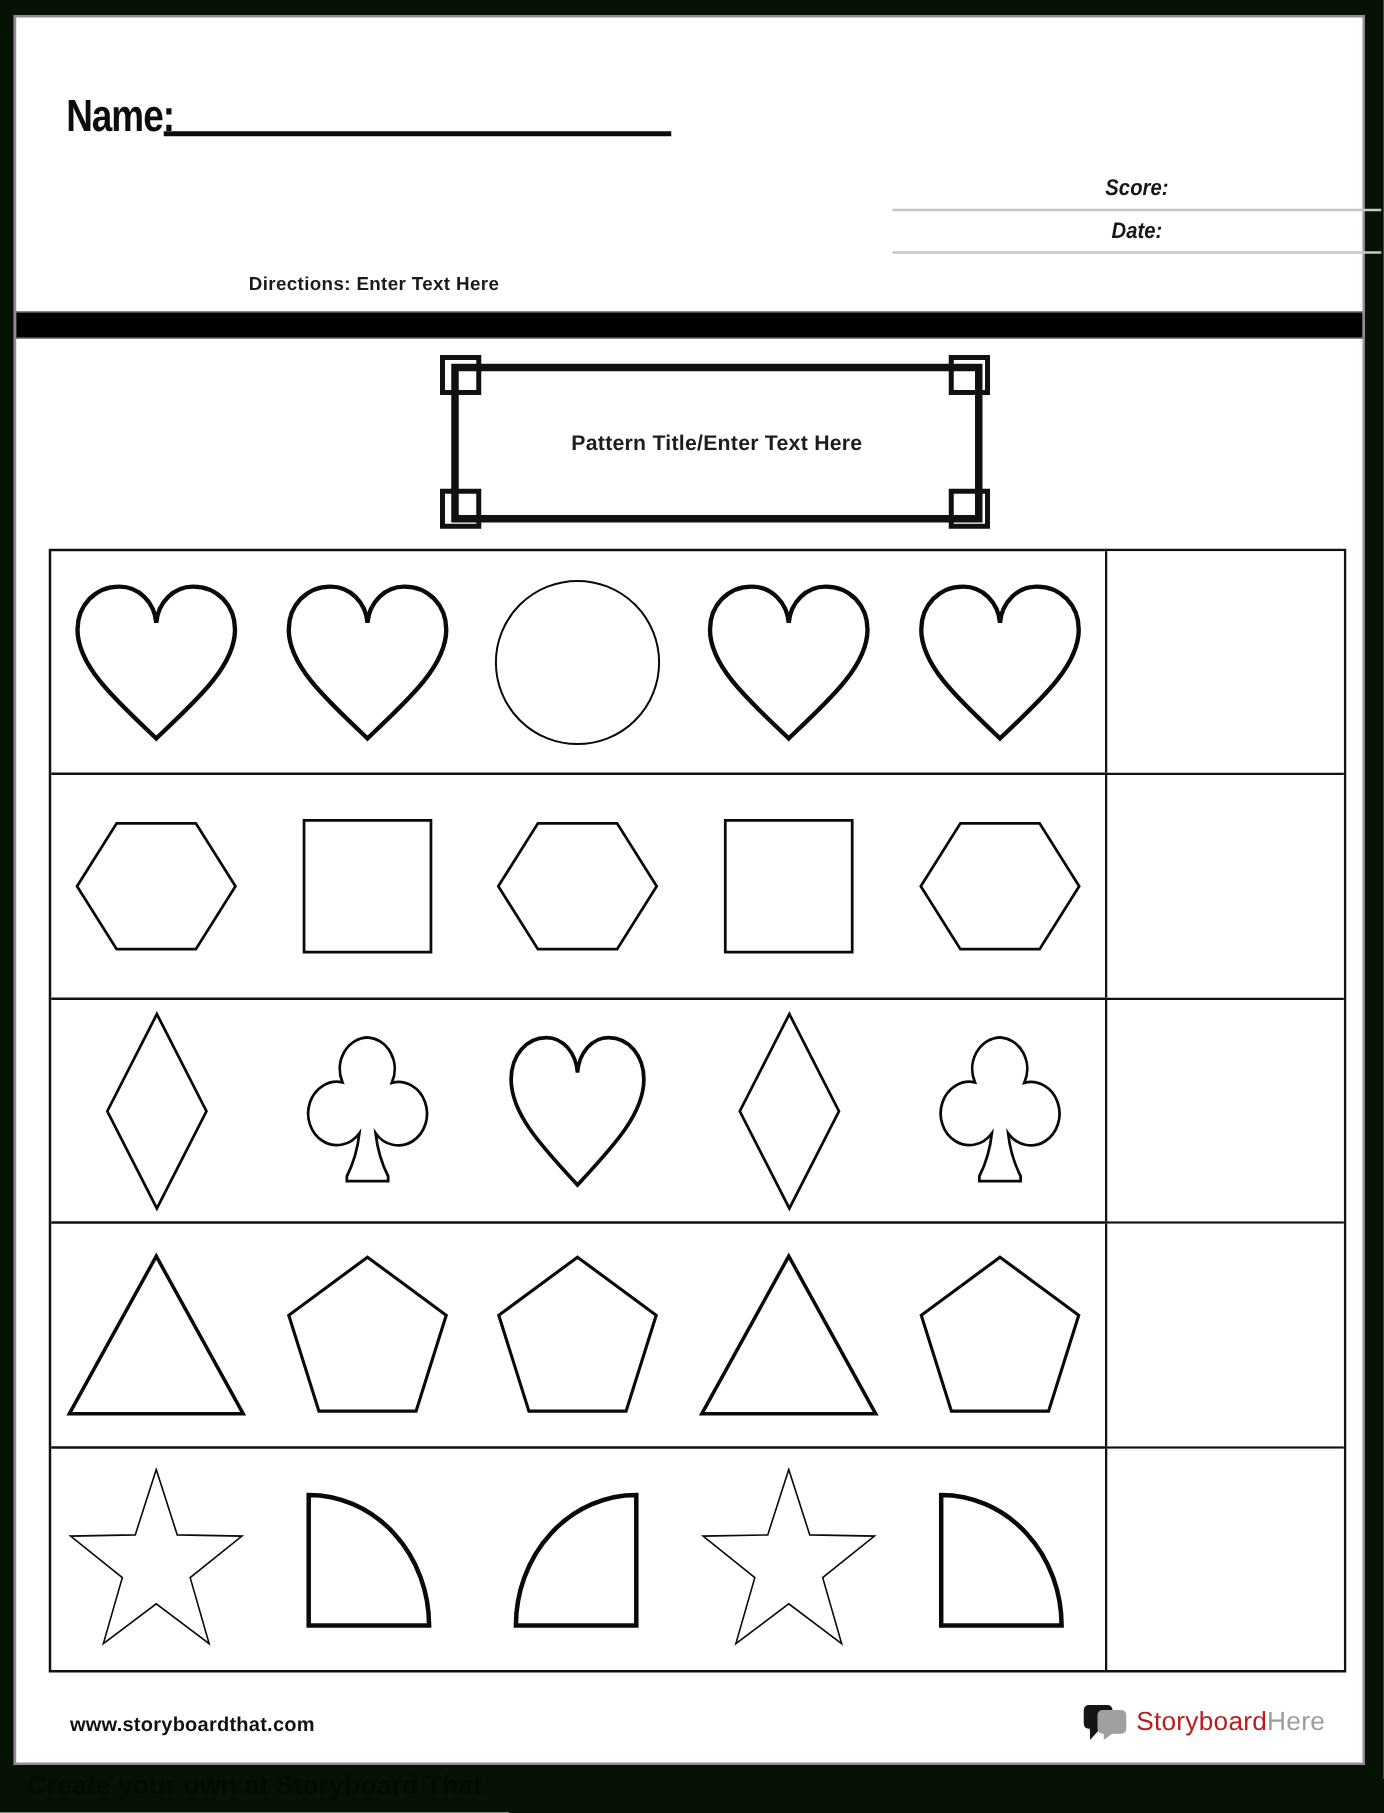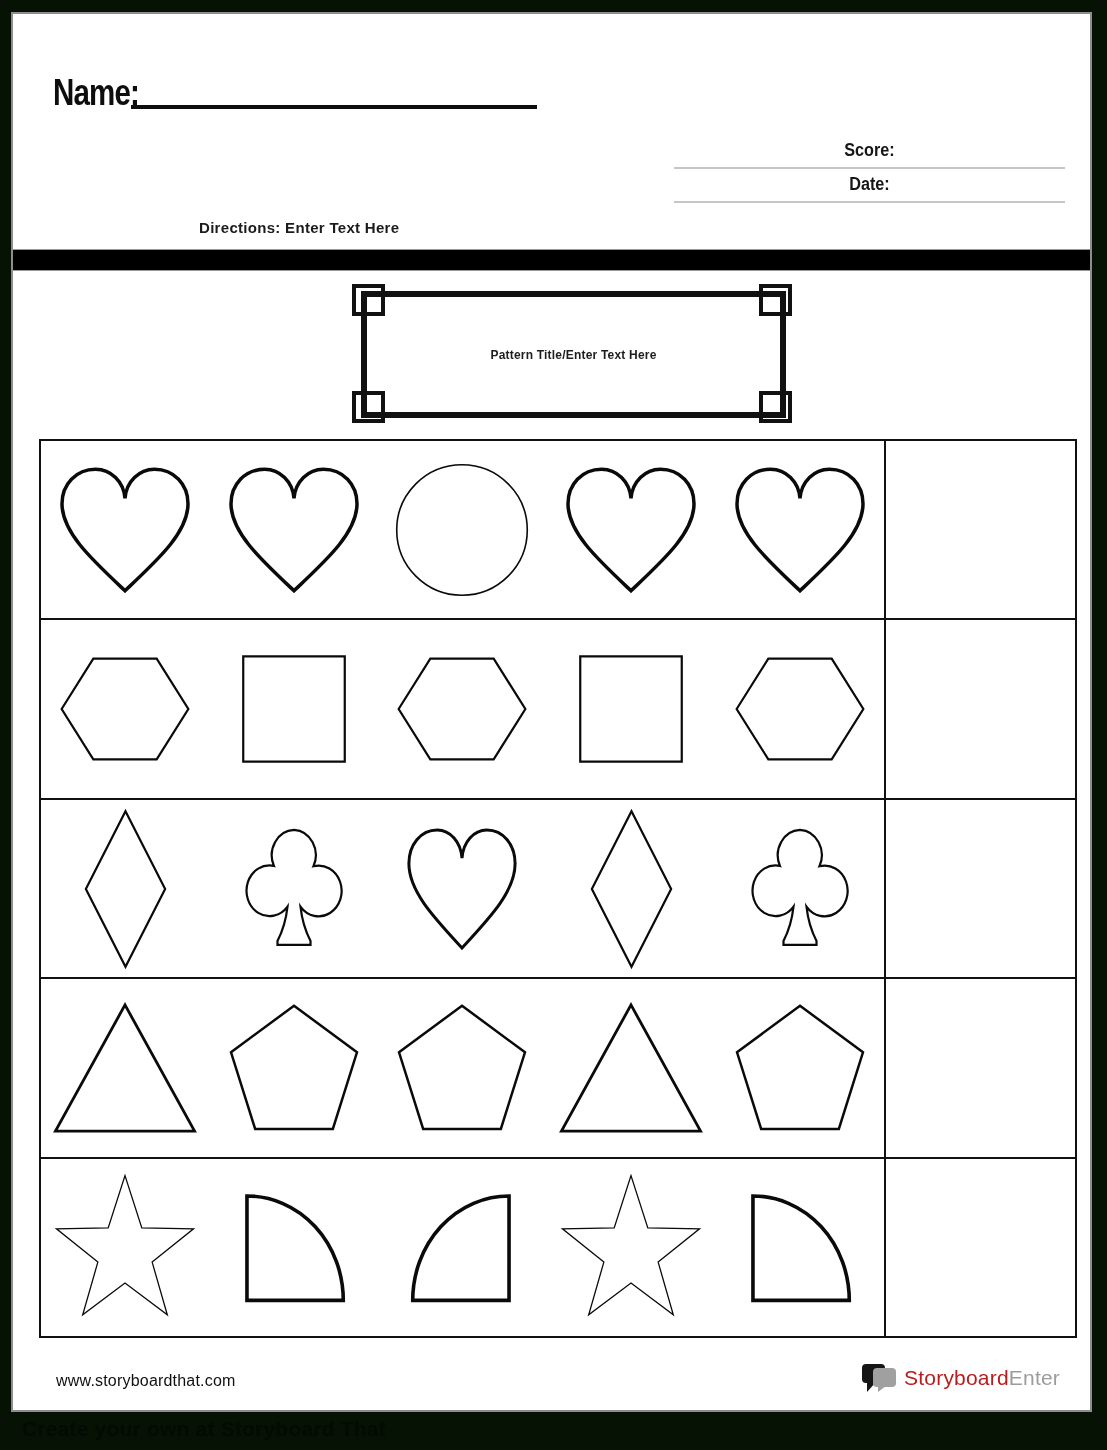--- a/index.html
+++ b/index.html
@@ -26,59 +26,59 @@
   }
   .name-line{
     position:absolute;left:118px;top:91px;width:406px;height:4px;
     background:#0d0d0d;
   }
   .directions-text{
     position:absolute;left:186px;top:161px;
     font-size:15px;font-weight:bold;letter-spacing:.3px;color:#1b1b1b;margin-top:44px;
   }
   .score-date{
-    position:absolute;left:661px;top:126px;width:391px;
+    position:absolute;left:701px;top:126px;width:391px;font-style:italic;
   }
   .sd-label{
     text-align:center;font-size:18px;font-weight:bold;color:#161616;
     transform:scaleX(.9);transform-origin:center top;
   }
   .sd-line{height:2px;background:#c6c6c6;margin:6px 0 5px 0;}
   
   .divider-bar{
     position:absolute;left:0;top:235px;width:100%;height:20px;
     background:#000;border-top:1px solid #9a9a9a;border-bottom:1px solid #9a9a9a;
     box-sizing:content-box;
   }
   
   .title-frame{position:absolute;left:333px;top:265px;}
   .title-text{
     position:absolute;left:351px;top:280px;width:419px;height:121px;
     display:flex;align-items:center;justify-content:center;
-    font-size:12px;font-weight:bold;color:#1d1d1d;letter-spacing:.2px;
+    font-size:17px;font-weight:bold;color:#1d1d1d;letter-spacing:.2px;
   }
   
   .pattern-table{
     position:absolute;left:26px;top:425px;width:1038px;height:899px;
     border:2px solid #111;box-sizing:border-box;
     display:flex;flex-direction:column;background:#fff;
   }
   .pattern-row{flex:1;display:flex;border-bottom:2px solid #111;min-height:0;}
   .pattern-row:last-child{border-bottom:none;}
   .shapes-area{
     width:845px;border-right:2px solid #111;box-sizing:border-box;
     display:flex;align-items:center;
   }
   .shape-slot{flex:1;display:flex;align-items:center;justify-content:center;min-width:0;}
   .shape-slot svg{display:block;}
   .answer-cell{flex:1;background:#fff;}
   
   .footer-url{
     position:absolute;left:43px;top:1358px;
-    font-size:16px;font-weight:normal;color:#111;letter-spacing:.2px;
+    font-size:16px;font-weight:bold;color:#111;letter-spacing:.2px;
   }
   .logo{
     position:absolute;right:30px;top:1348px;
     display:flex;align-items:center;gap:7px;
   }
   .logo-text{font-size:21px;letter-spacing:.2px;white-space:nowrap;}
   .logo-text .primary{color:#b91c1c;}
   .logo-text .secondary{color:#9c9c9c;}
   .bottom-bar-text{
     position:absolute;left:22px;top:1417px;
@@ -268,18 +268,18 @@
 
   <div class="footer-url">www.storyboardthat.com</div>
 
   <div class="logo">
     <svg width="36" height="31" viewBox="0 0 36 31">
       <rect x="1" y="2" width="23" height="19" rx="4" fill="#151515"></rect>
       <polygon points="6,19 6,30 15,20" fill="#151515"></polygon>
       <rect x="12" y="6" width="23" height="19" rx="4" fill="#a0a0a0"></rect>
       <polygon points="17,23 17,30 25,24" fill="#a0a0a0"></polygon>
     </svg>
-    <div class="logo-text"><span class="primary">Storyboard</span><span class="secondary">Enter</span></div>
+    <div class="logo-text"><span class="primary">Storyboard</span><span class="secondary">Here</span></div>
   </div>
 
 </div>
 
 <div class="bottom-bar-text">Create your own at Storyboard That</div>
 
 </body></html>

